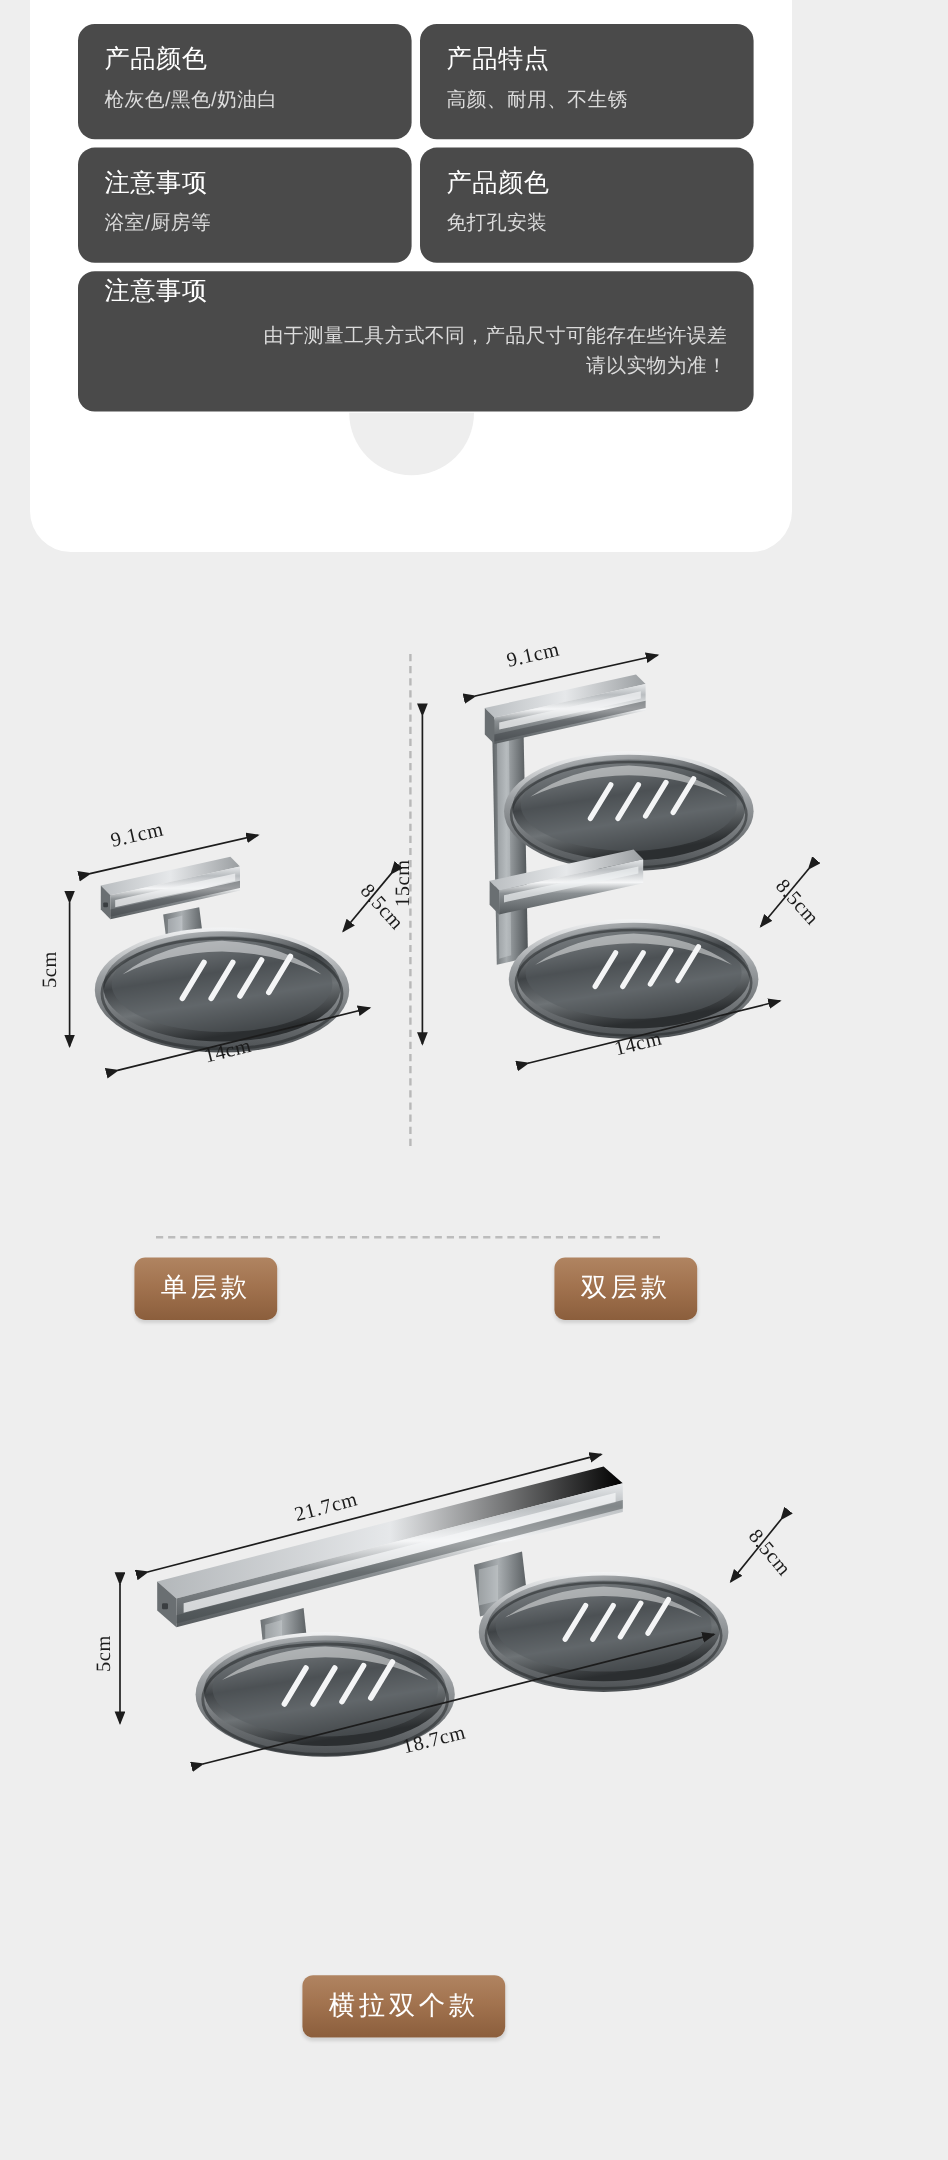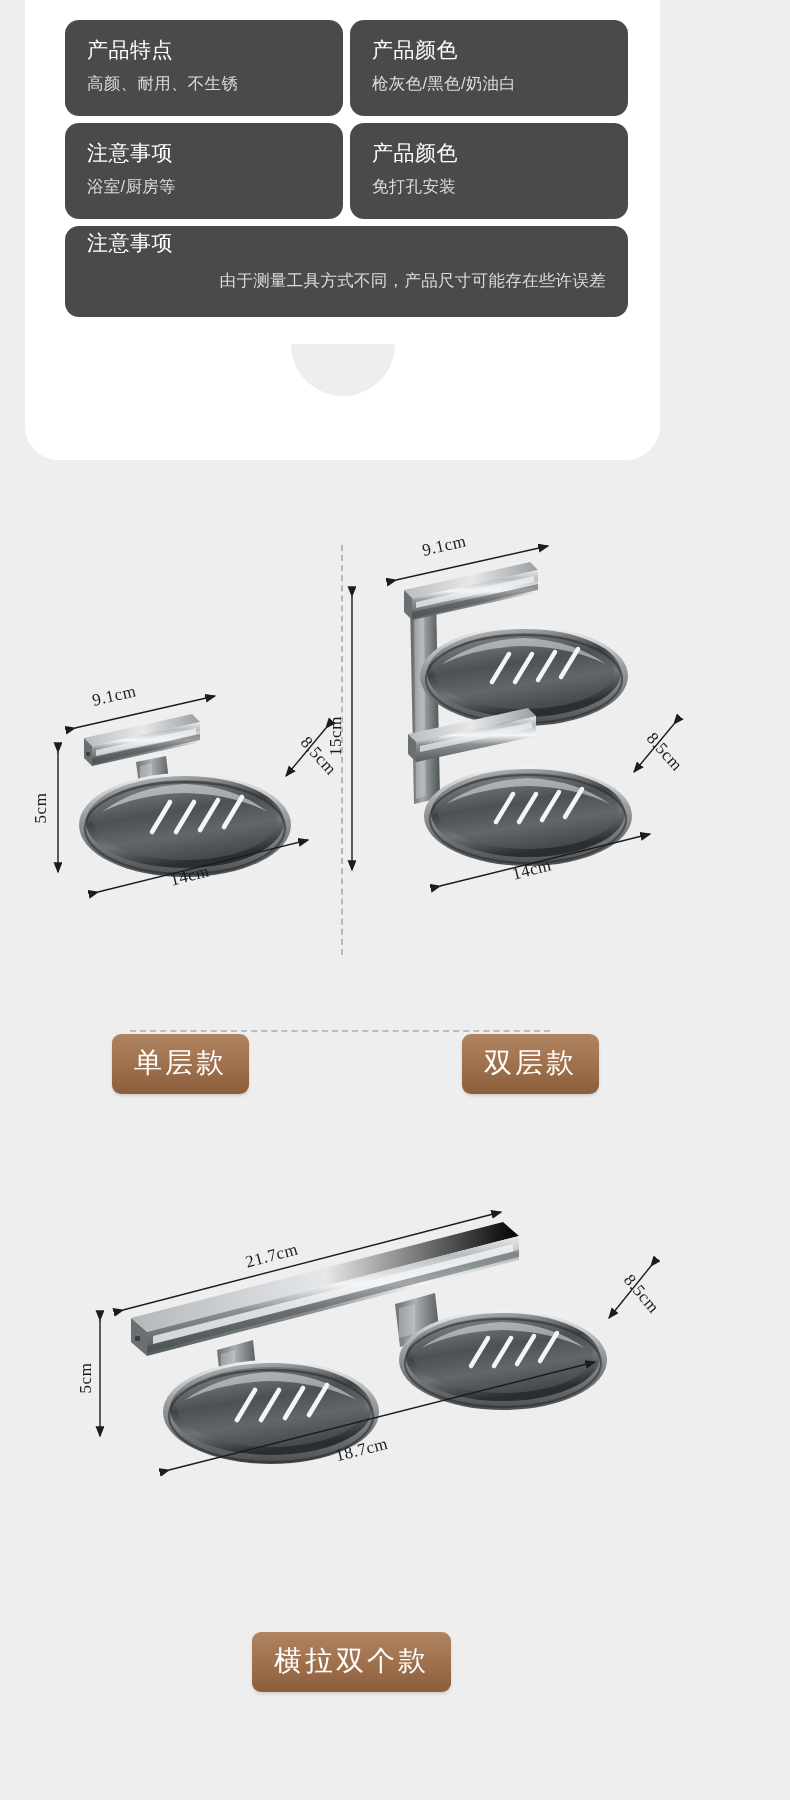--- a/index.html
+++ b/index.html
@@ -53,25 +53,26 @@
     border-top:2px dashed #bcbcbc;
   }
 
   .prod{position:absolute;}
 
   
   .pill{
     position:absolute;
     background:linear-gradient(180deg,#b08461 0%,#a2734f 45%,#8b5e3c 100%);
     border-radius:9px;
-    color:#ffffff;font-size:28px;letter-spacing:3px;
+    color:#ffffff;font-size:22px;letter-spacing:3px;
     padding:10px 22px 12px 22px;
     box-shadow:0 2px 3px rgba(0,0,0,0.12);
     white-space:nowrap;text-align:center;
     box-sizing:border-box;
+    margin-top:14px;
   }
 
   
   .dim{
     position:absolute;color:#1c1c1c;font-size:17px;
     font-family:"Liberation Serif","DejaVu Serif",serif;
     white-space:nowrap;letter-spacing:0.5px;
   }
 
   svg{display:block;overflow:visible;}
@@ -79,43 +80,44 @@
 </head>
 <body>
 
 <div class="page">
 
   <div class="spec-panel">
     <div class="spec-inner">
 
       <div class="card-row">
         <div class="card">
+          <div class="card-title">产品颜色</div>
+          <div class="card-text">枪灰色/黑色/奶油白</div>
+        </div>
+        <div class="card">
           <div class="card-title">产品特点</div>
           <div class="card-text">高颜、耐用、不生锈</div>
-        </div>
-        <div class="card">
-          <div class="card-title">产品颜色</div>
-          <div class="card-text">枪灰色/黑色/奶油白</div>
         </div>
       </div>
 
       <div class="card-row">
         <div class="card">
           <div class="card-title">注意事项</div>
           <div class="card-text">浴室/厨房等</div>
         </div>
         <div class="card">
           <div class="card-title">产品颜色</div>
           <div class="card-text">免打孔安装</div>
         </div>
       </div>
 
       <div class="card card-wide">
         <div class="card-title">注意事项</div>
         <div class="card-text">由于测量工具方式不同，产品尺寸可能存在些许误差</div>
+        <div class="card-text">请以实物为准！</div>
       </div>
 
     </div>
     <div class="spec-notch"></div>
   </div>
 
   <div class="vdash"></div>
   <div class="hdash"></div>
 
   <div class="prod" style="left:40px;top:680px;width:290px;height:230px;">

